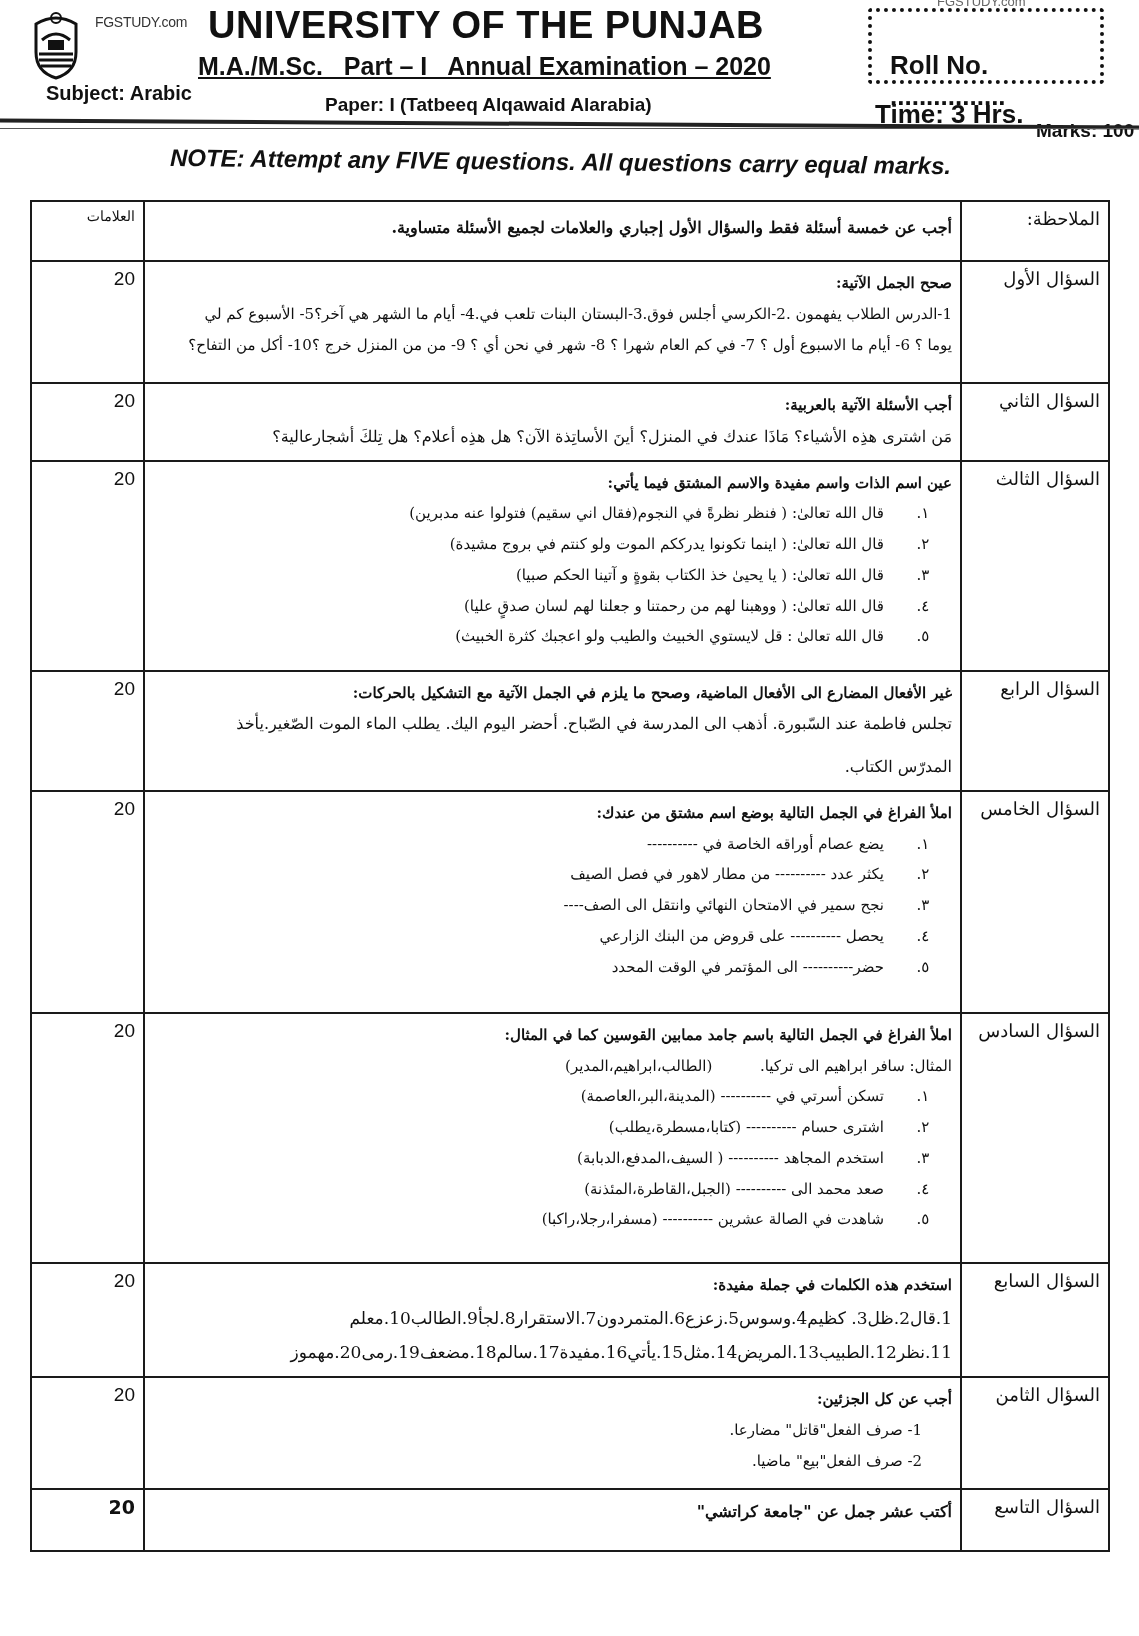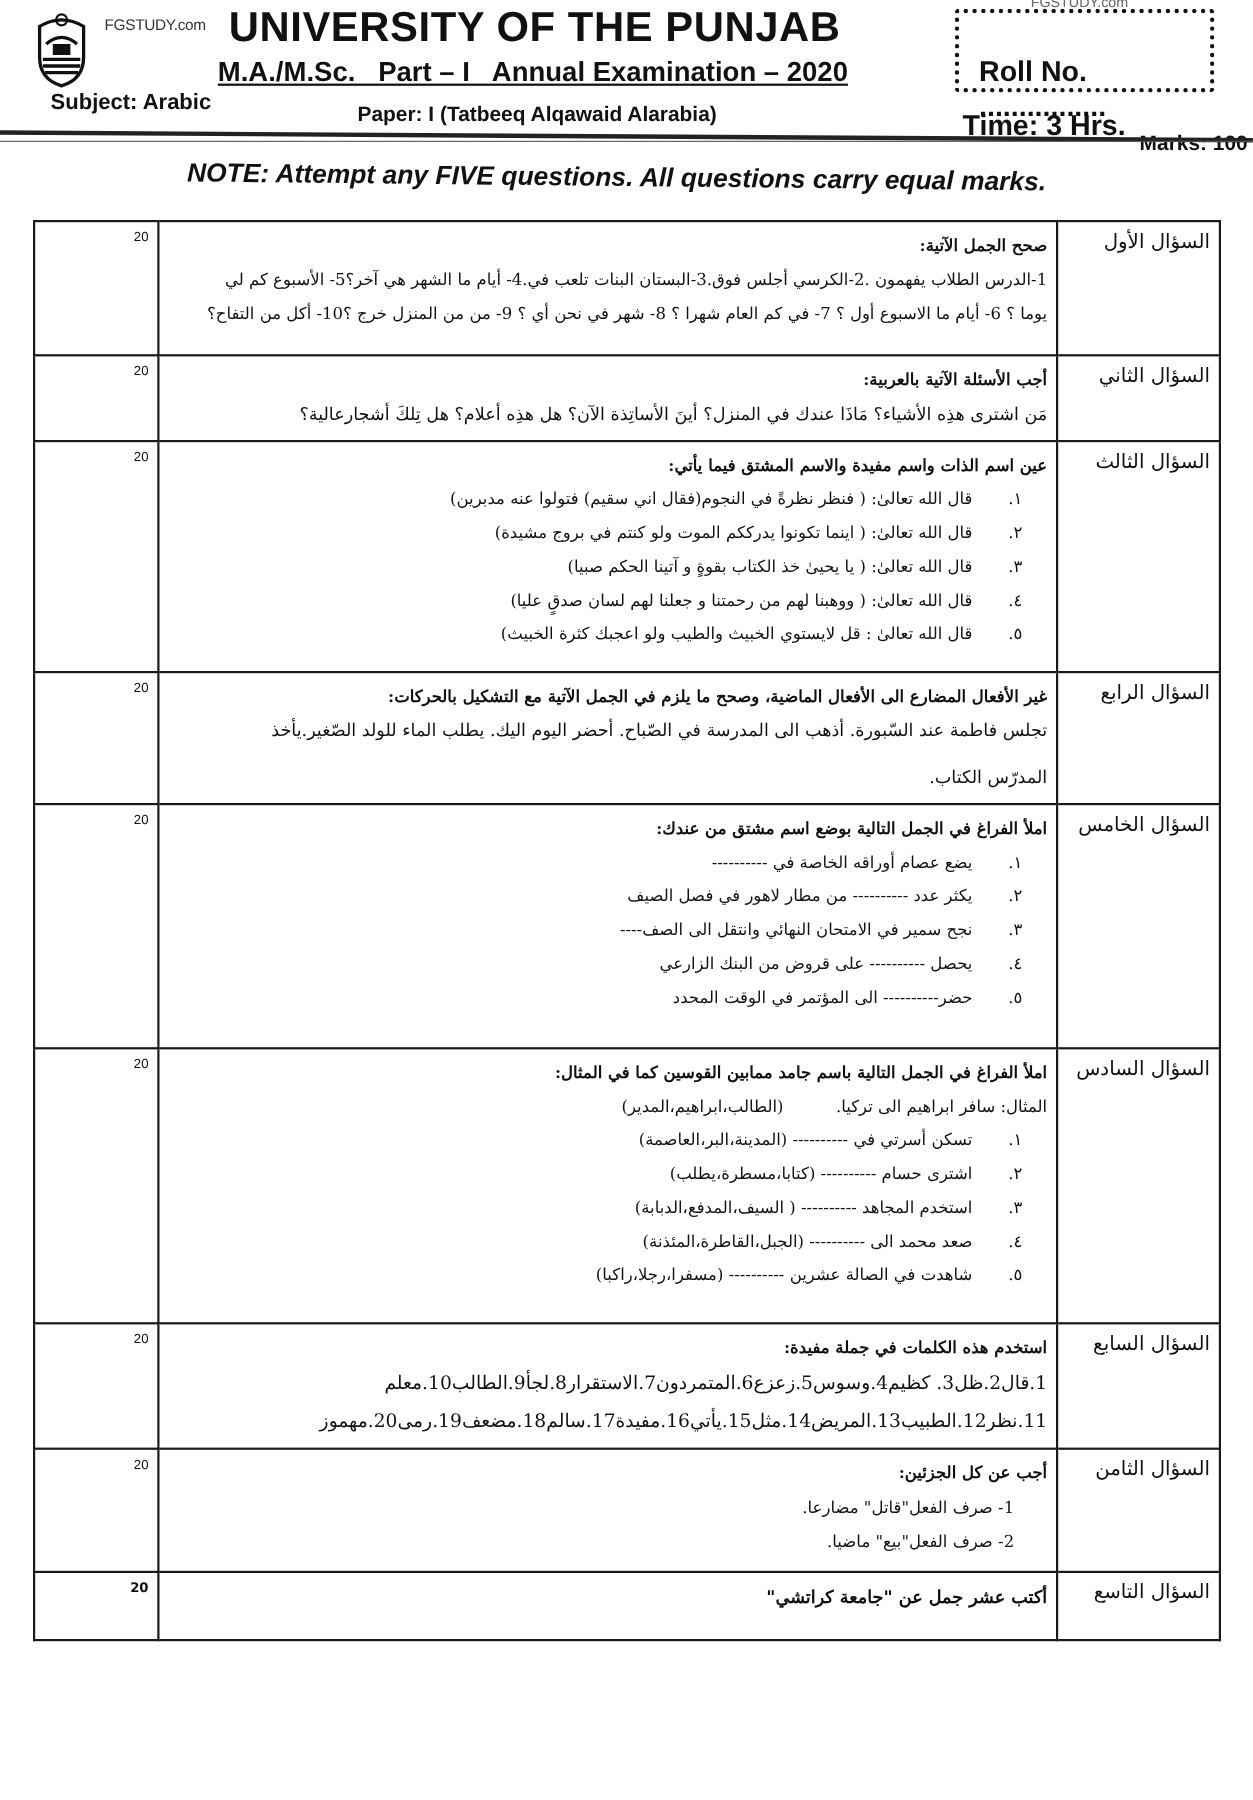--- a/index.html
+++ b/index.html
@@ -16,21 +16,21 @@
   .rollno { position: absolute; left: 18px; top: 38px; font-size: 26px; font-weight: bold; }
   .time { position: absolute; left: 875px; top: 99px; font-size: 26px; font-weight: bold; }
   .marks { position: absolute; left: 1036px; top: 101px; font-size: 19px; font-weight: bold; margin-top: 19px; }
   .hr-thick { position: absolute; left: 0px; top: 122px; width: 1139px; height: 4px; background: #222; transform: rotate(0.35deg); }
   .hr-thin { position: absolute; left: 0px; top: 128px; width: 1139px; height: 1px; background: #555; }
   .note { position: absolute; left: 170px; top: 148px; font-size: 24px; font-weight: bold; font-style: italic; transform: rotate(0.6deg); }
 
   .sheet { position: absolute; left: 30px; top: 200px; width: 1080px; }
   table.exam { border-collapse: collapse; width: 100%; table-layout: fixed; }
   table.exam td { border: 2px solid #1a1a1a; vertical-align: top; padding: 6px 8px; }
-  td.marks-col { width: 95px; text-align: right; font-size: 12px; }
+  td.marks-col { width: 95px; text-align: right; font-size: 19px; }
   td.label-col { width: 130px; direction: rtl; text-align: right; font-size: 18px; font-family: "DejaVu Serif", serif; padding-top: 14px; }
   td.body-col { direction: rtl; text-align: right; font-family: "DejaVu Serif", serif; font-size: 15px; line-height: 2.05; }
   .instr { font-weight: bold; font-size: 15px; }
   .item { display: flex; gap: 28px; padding-right: 18px; }
   .item .num { width: 22px; text-align: center; }
   .wordlist { font-size: 17px; }
   .bold20 { font-weight: bold; font-size: 22px; font-family: "DejaVu Sans", sans-serif; }
 </style>
 </head>
 <body>
@@ -53,20 +53,25 @@
 </div>
 <div class="time">Time: 3 Hrs.</div>
 <div class="marks">Marks: 100</div>
 <div class="hr-thick"></div>
 <div class="hr-thin"></div>
 <div class="note">NOTE: Attempt any FIVE questions. All questions carry equal marks.</div>
 
 <div class="sheet">
 <table class="exam">
   <tbody>
+        <tr style="height:60px">
+    <td class="marks-col" style="font-family:'DejaVu Serif',serif;font-size:14px;">العلامات</td>
+    <td class="body-col instr" style="font-size:16px;padding-top:10px;">أجب عن خمسة أسئلة فقط والسؤال الأول إجباري والعلامات لجميع الأسئلة متساوية.</td>
+    <td class="label-col">الملاحظة:</td>
+  </tr>
 
   <tr style="height:122px">
     <td class="marks-col">20</td>
     <td class="body-col">
       <div class="instr">صحح الجمل الآتية:</div>
       <div>1-الدرس الطلاب يفهمون .2-الكرسي أجلس فوق.3-البستان البنات تلعب في.4- أيام ما الشهر هي آخر؟5- الأسبوع كم لي</div>
       <div>يوما ؟ 6- أيام ما الاسبوع أول ؟ 7- في كم العام شهرا ؟ 8- شهر في نحن أي ؟ 9- من من المنزل خرج ؟10- أكل من التفاح؟</div>
     </td>
     <td class="label-col">السؤال الأول</td>
   </tr>
@@ -105,21 +110,21 @@
               <span>قال الله تعالىٰ : قل لايستوي الخبيث والطيب ولو اعجبك كثرة الخبيث)</span>
             </div>
     </td>
     <td class="label-col">السؤال الثالث</td>
   </tr>
 
   <tr style="height:118px">
     <td class="marks-col">20</td>
     <td class="body-col">
       <div class="instr">غير الأفعال المضارع الى الأفعال الماضية، وصحح ما يلزم في الجمل الآتية مع التشكيل بالحركات:</div>
-      <div style="font-size:16px">تجلس فاطمة عند السّبورة. أذهب الى المدرسة في الصّباح. أحضر اليوم اليك. يطلب الماء للولد الصّغير.يأخذ</div>
+      <div style="font-size:16px">تجلس فاطمة عند السّبورة. أذهب الى المدرسة في الصّباح. أحضر اليوم اليك. يطلب الماء الموت الصّغير.يأخذ</div>
       <div style="font-size:16px;margin-top:10px">المدرّس الكتاب.</div>
     </td>
     <td class="label-col">السؤال الرابع</td>
   </tr>
 
   <tr style="height:222px">
     <td class="marks-col">20</td>
     <td class="body-col">
       <div class="instr">املأ الفراغ في الجمل التالية بوضع اسم مشتق من عندك:</div>
       <div class="item">

